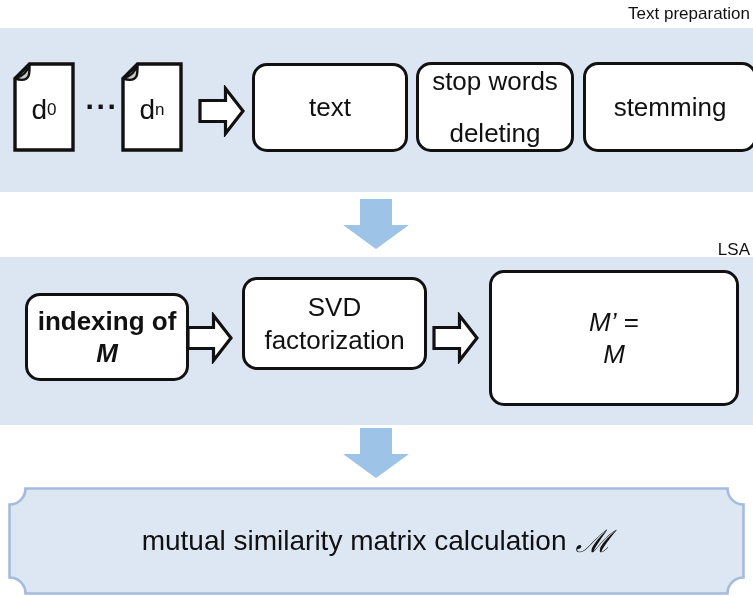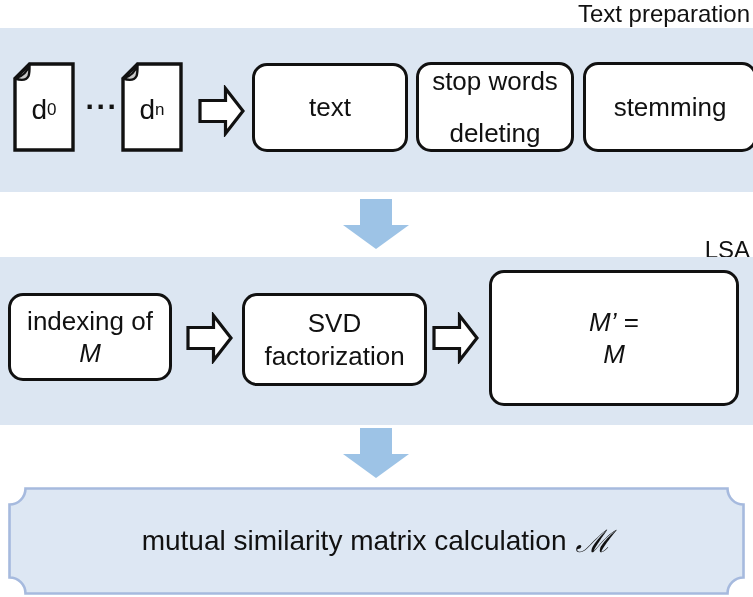--- a/index.html
+++ b/index.html
@@ -6,21 +6,21 @@
   #canvas {
     position:relative; width:753px; height:597px; background:#ffffff;
     font-family:"Liberation Sans", sans-serif; color:#111; overflow:hidden;
   }
   .band {
     position:absolute; left:0; width:753px; background:var(--band-bg);
   }
   #band-prep { top:28px; height:164px; }
   #band-lsa  { top:257px; height:168px; }
   .section-label {
-    position:absolute; right:3px; font-size:24px; color:#111; white-space:nowrap;
+    position:absolute; right:3px; font-size:17px; color:#111; white-space:nowrap;
   }
   #label-prep { top:0px; line-height:27px; }
   #label-lsa  { top:236px; line-height:28px; }
 
   .pbox {
     position:absolute; box-sizing:border-box; background:#fff;
     border:3.4px solid #111; border-radius:15px;
     display:flex; flex-direction:column; align-items:center; justify-content:center;
     font-size:26px; line-height:1.24; text-align:center; color:#111;
   }
@@ -38,22 +38,22 @@
   }
   .doc-label sub { font-size:17px; vertical-align:-6px; line-height:0; }
   #ellipsis {
     position:absolute; left:82px; top:34px; width:40px; height:90px;
     display:flex; align-items:center; justify-content:center;
     font-size:30px; font-weight:600; letter-spacing:1px;
   }
   .rarrow { position:absolute; }
   #rarrow-1 { left:198px; top:57px; }
   
-  #box-indexing { left:8px;  top:36px; width:164px; height:88px; }
-  #box-svd      { left:242px; top:36px; width:185px; height:93px; }
+  #box-indexing { left:25px;  top:36px; width:164px; height:88px;font-weight:bold; }
+  #box-svd      { left:242px; top:20px; width:185px; height:93px; }
   #box-recon    { left:489px; top:13px; width:250px; height:136px; }
   #rarrow-2 { left:186px; top:55px; }
   #rarrow-3 { left:432px; top:55px; }
   .italic { font-style:italic; }
 
   .down-arrow { position:absolute; left:343px; }
   #down-arrow-1 { top:199px; }
   #down-arrow-2 { top:428px; }
 
   #plaque { position:absolute; left:8px; top:487px; width:737px; height:108px;border-radius:32px; }

